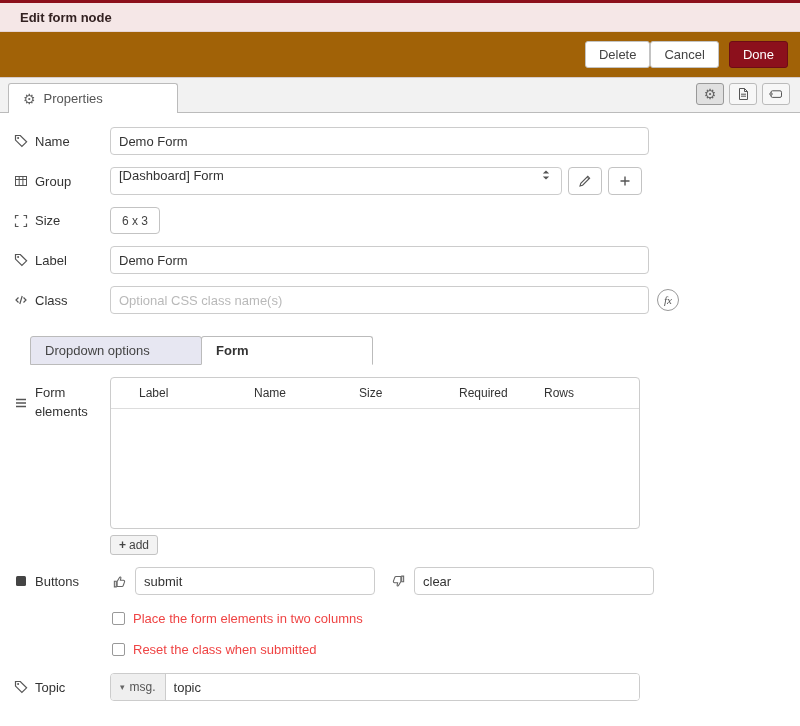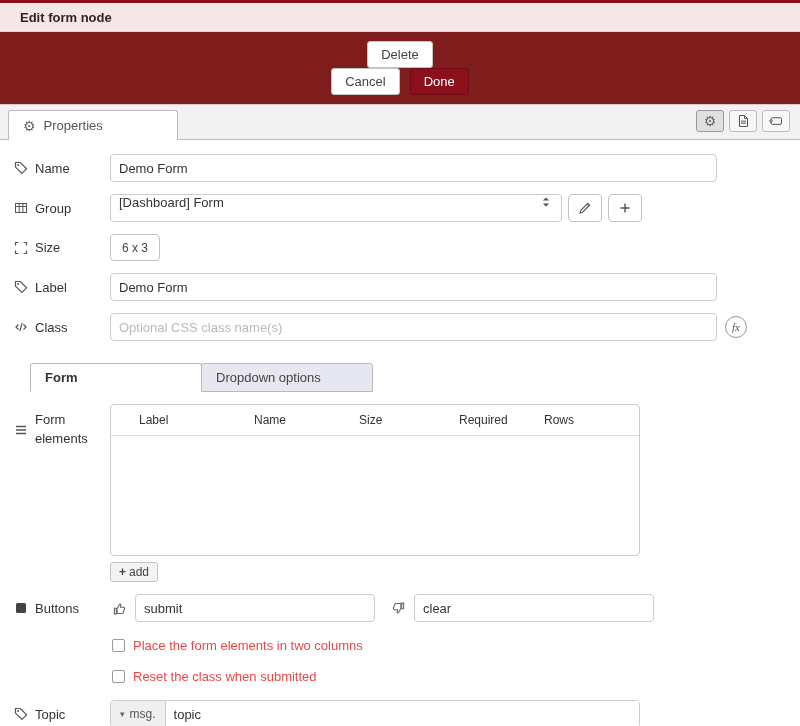--- a/index.html
+++ b/index.html
@@ -1,21 +1,21 @@
 <!DOCTYPE html>
 <html><head>
 <meta charset="utf-8">
 <style>
   * { box-sizing: border-box; }
   body { margin: 0; font-family: "Liberation Sans", sans-serif; background: #fff; }
   .tray { width: 800px; height: 726px; background: #fff; font-size: 13px; color: #333; overflow: hidden; position: relative; }
 
   .top-stripe { height: 3px; background: #8C101C; }
   .tray-header { background: #f5e7e7; padding: 7px 20px 6px; font-weight: bold; font-size: 13px; color: #332222; border-bottom: 1px solid #e6d4d4; }
-  .tray-toolbar { background: #7f1d1d; padding: 9px 12px; display: flex; justify-content: space-between; align-items: center; flex-direction: column; }
+  .tray-toolbar { background: #a16207; padding: 9px 12px; display: flex; justify-content: flex-end; align-items: center; }
   .toolbar-right { display: flex; gap: 10px; }
   .btn { font-family: inherit; font-size: 13px; color: #444; background: #fff; border: 1px solid #c3c3c3; border-radius: 3px; padding: 5px 13px; cursor: pointer; }
   .btn-done { background: #8C101C; border-color: #6e0c16; color: #fff; }
 
   .tabs-bar { background: #f2f2f2; border-top: 1px solid #d6cccc; border-bottom: 1px solid #bbb; height: 36px; display: flex; justify-content: space-between; align-items: flex-end; padding: 0 10px 0 8px; }
   .tab { background: #fff; border: 1px solid #bbb; border-bottom: none; border-radius: 3px 3px 0 0; height: 30px; display: flex; align-items: center; gap: 8px; padding: 0 14px; width: 170px; color: #555; position: relative; top: 1px; cursor: pointer; }
   .gear-glyph { font-size: 14px; color: #666; line-height: 1; }
   .tabs-toolbar { display: flex; gap: 5px; margin-bottom: 7px; }
   .icon-btn { width: 28px; height: 22px; display: flex; align-items: center; justify-content: center; background: #f7f7f7; border: 1px solid #bbb; border-radius: 3px; padding: 0; cursor: pointer; color: #555; }
   .icon-btn.selected { background: #e0e0e0; border-color: #999; }
@@ -23,21 +23,21 @@
   .content { padding-top: 2px; }
   .form-row { display: flex; align-items: center; margin: 12px 14px; }
   .row-label { display: flex; align-items: center; gap: 7px; width: 96px; flex: 0 0 96px; color: #333; }
   .row-label svg { flex: 0 0 auto; }
   .align-top { align-items: flex-start; }
   .align-top .row-label { padding-top: 7px; }
   .stacked-text { width: 58px; line-height: 1.45; }
 
   .text-input { height: 28px; border: 1px solid #ccc; border-radius: 4px; padding: 0 8px; font-size: 13px; font-family: inherit; color: #333; background: #fff; }
   .text-input::placeholder { color: #b9b9b9; }
-  .main-input { width: 607px; }
+  .main-input { width: 539px; }
 
   .select-box { width: 452px; height: 28px; border: 1px solid #ccc; border-radius: 4px; display: flex; align-items: flex-start; justify-content: space-between; padding: 0 8px; background: #fff; cursor: pointer; }
   .small-btn { width: 34px; height: 28px; margin-left: 6px; background: #fff; border: 1px solid #c3c3c3; border-radius: 4px; display: flex; align-items: center; justify-content: center; cursor: pointer; padding: 0; }
   .size-btn { height: 27px; padding: 0 11px; background: #fff; border: 1px solid #c3c3c3; border-radius: 4px; font-size: 12px; color: #444; font-family: inherit; cursor: pointer; }
   .fx-badge { width: 22px; height: 22px; flex: 0 0 22px; border: 1px solid #999; border-radius: 50%; display: flex; align-items: center; justify-content: center; font-style: italic; font-size: 11px; color: #555; margin-left: 8px; font-family: "Liberation Serif", serif; cursor: pointer; }
 
   .subtabs { display: flex; margin: 22px 0 0 30px; }
   .subtab { width: 172px; height: 29px; border: 1px solid #bbb; border-radius: 3px 3px 0 0; display: flex; align-items: center; padding: 0 14px; background: #e7e7f2; color: #444; cursor: pointer; }
   .subtab + .subtab { margin-left: -1px; }
   .subtab.active { background: #fff; border-bottom-color: #fff; font-weight: bold; color: #333; z-index: 1; }
@@ -171,25 +171,25 @@
         <svg width="14" height="14" viewBox="0 0 14 14">
             <path d="M4.5 4.5 2 7 4.5 9.5 M9.5 4.5 12 7 9.5 9.5 M8.2 3 5.8 11" fill="none" stroke="#555" stroke-width="1.2"></path>
           </svg>
         <span>Class</span>
       </label>
       <input class="text-input main-input" placeholder="Optional CSS class name(s)" style="">
       <span class="fx-badge">fx</span>
     </div>
 
     <div class="subtabs">
+      <div class="subtab">
+        <span>Dropdown options</span>
+      </div>
       <div class="subtab active">
         <span>Form</span>
-      </div>
-      <div class="subtab">
-        <span>Dropdown options</span>
       </div>
     </div>
 
     <div class="form-row align-top">
       <label class="row-label">
         <svg width="14" height="14" viewBox="0 0 14 14">
             <path d="M2 3.5 H12 M2 7 H12 M2 10.5 H12" stroke="#555" stroke-width="1.4"></path>
           </svg>
         <span class="stacked-text">Form elements</span>
       </label>

